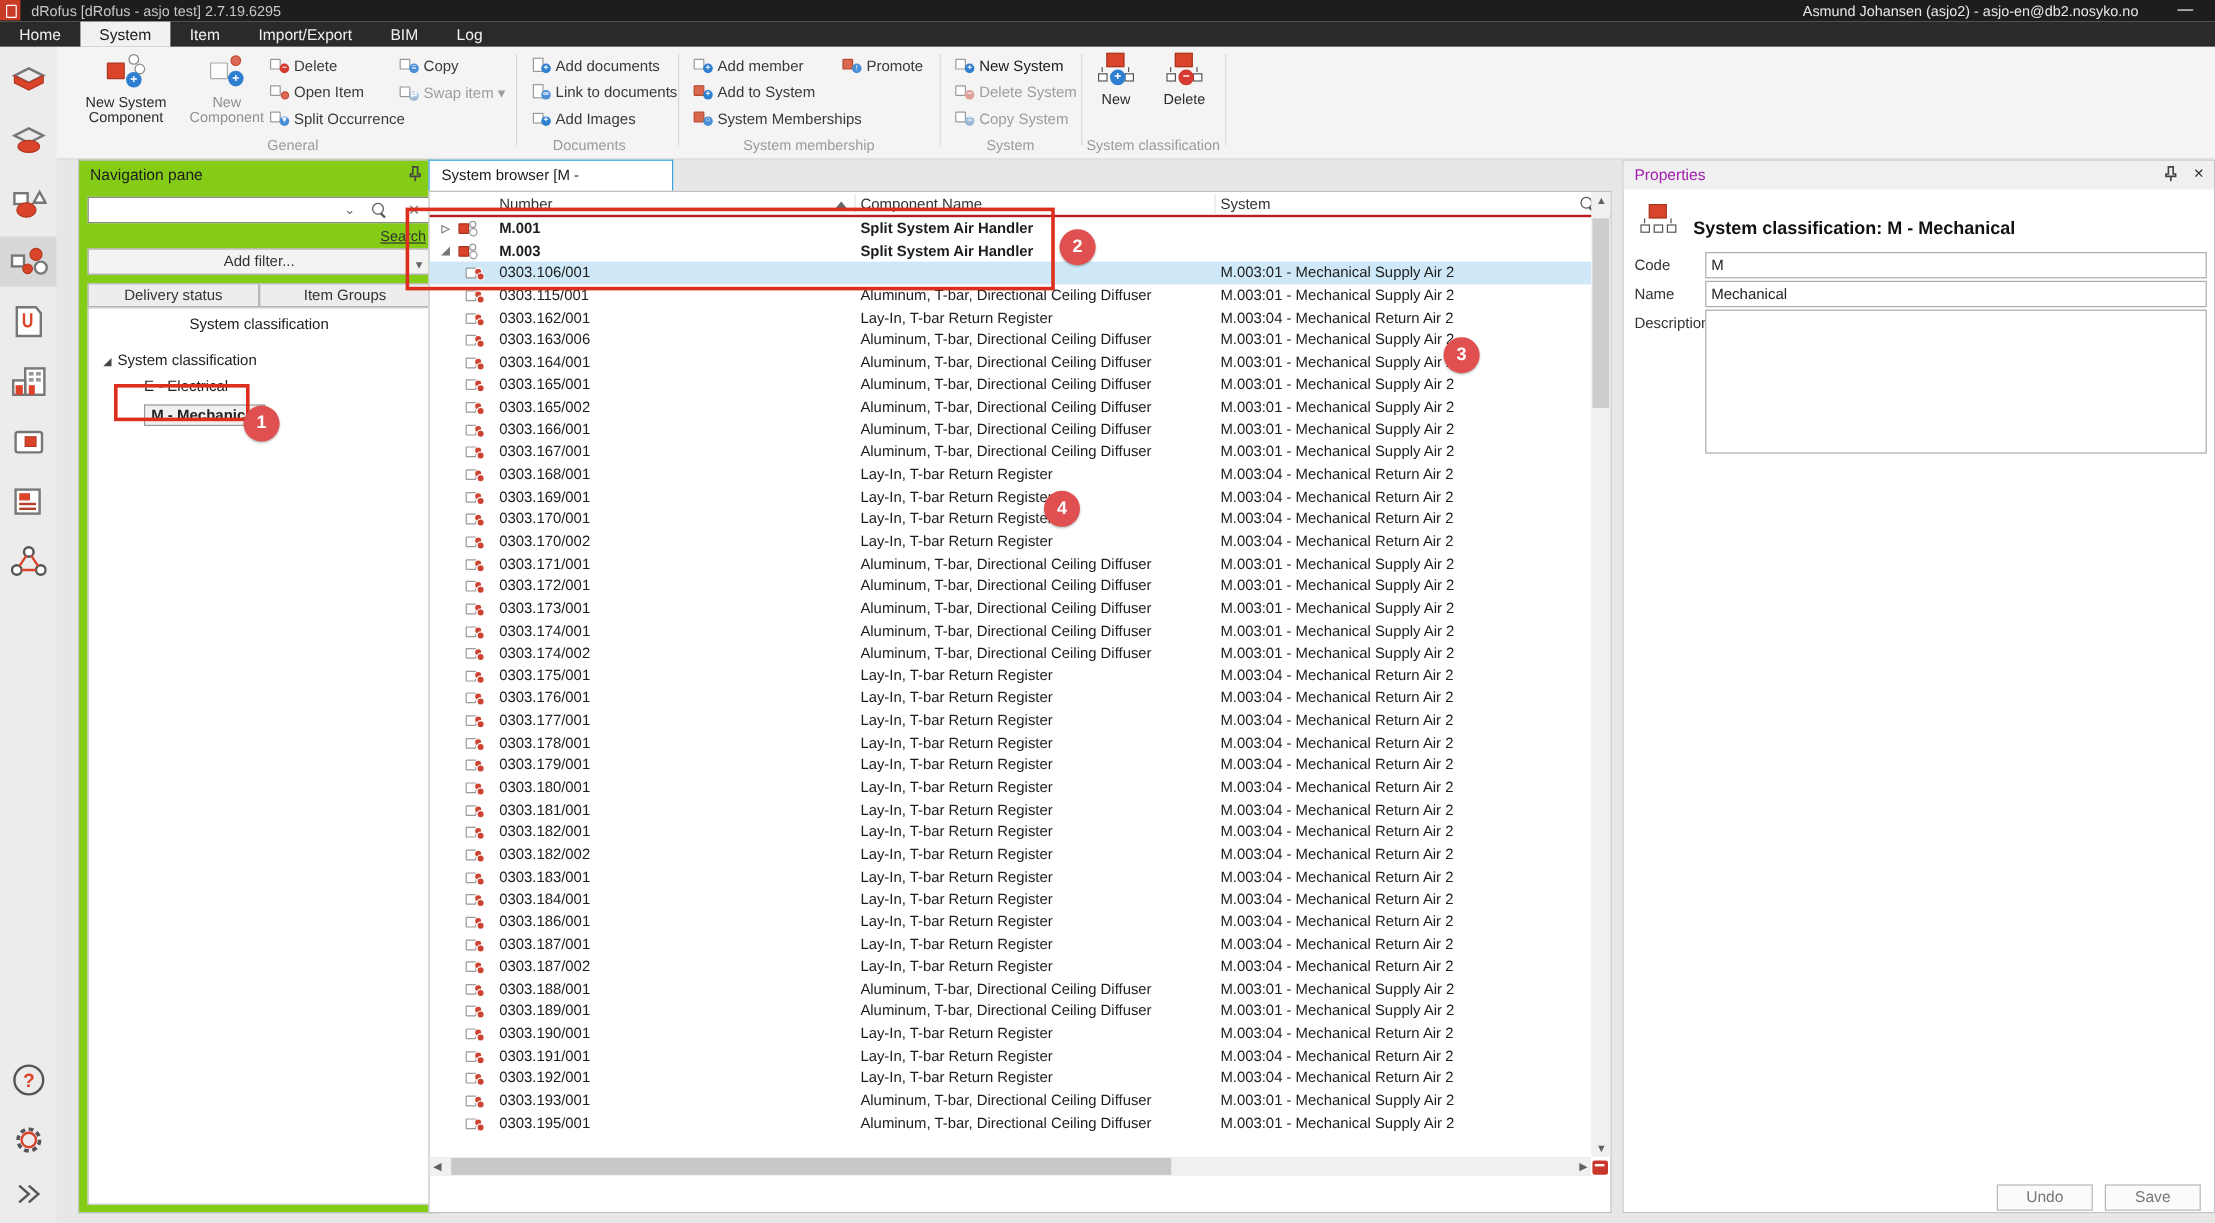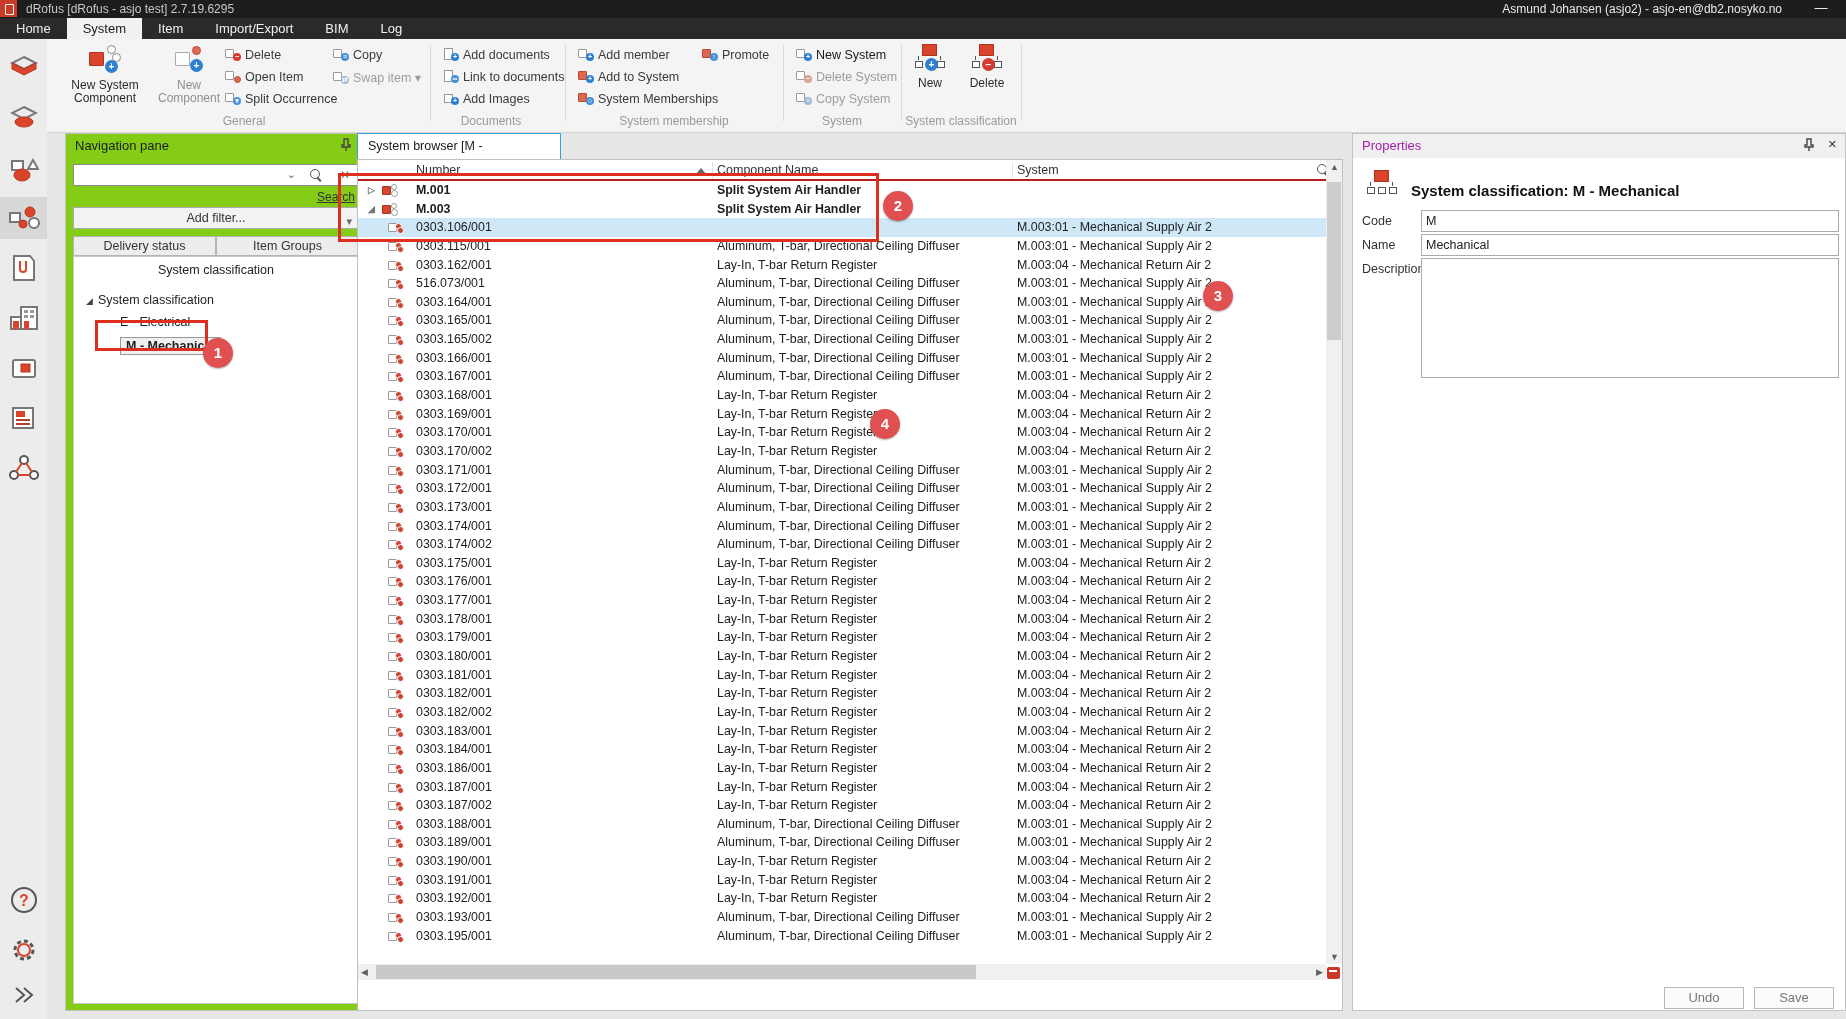--- a/index.html
+++ b/index.html
@@ -410,21 +410,21 @@
           <span class="num">0303.162/001</span>
           <span class="nm">Lay-In, T-bar Return Register</span>
           <span class="sys">M.003:04 - Mechanical Return Air 2</span>
         </div>
         <div class="trow">
           <span class="rowico" style="left:30px">
             <span class="sq"></span>
             <span class="c2" style="right:2px;bottom:4px"></span>
             <span class="c2"></span>
           </span>
-          <span class="num">516.073/001</span>
+          <span class="num">0303.163/006</span>
           <span class="nm">Aluminum, T-bar, Directional Ceiling Diffuser</span>
           <span class="sys">M.003:01 - Mechanical Supply Air 2</span>
         </div>
         <div class="trow">
           <span class="rowico" style="left:30px">
             <span class="sq"></span>
             <span class="c2" style="right:2px;bottom:4px"></span>
             <span class="c2"></span>
           </span>
           <span class="num">0303.164/001</span>

